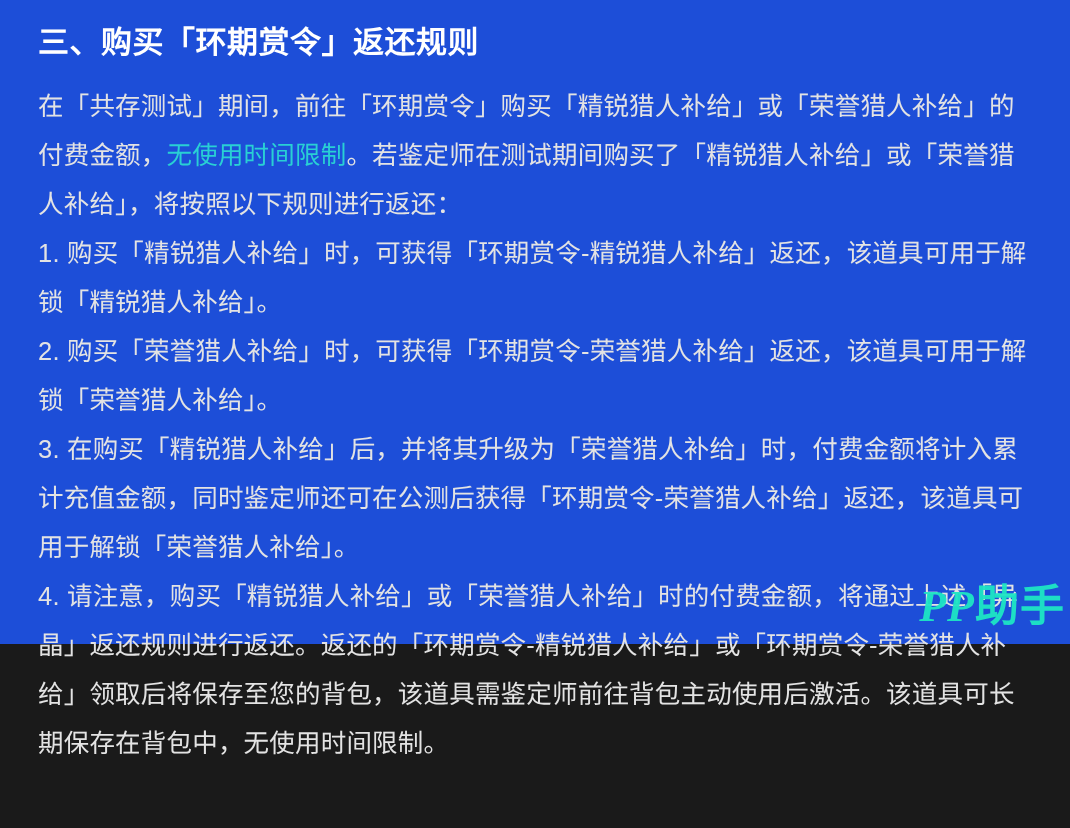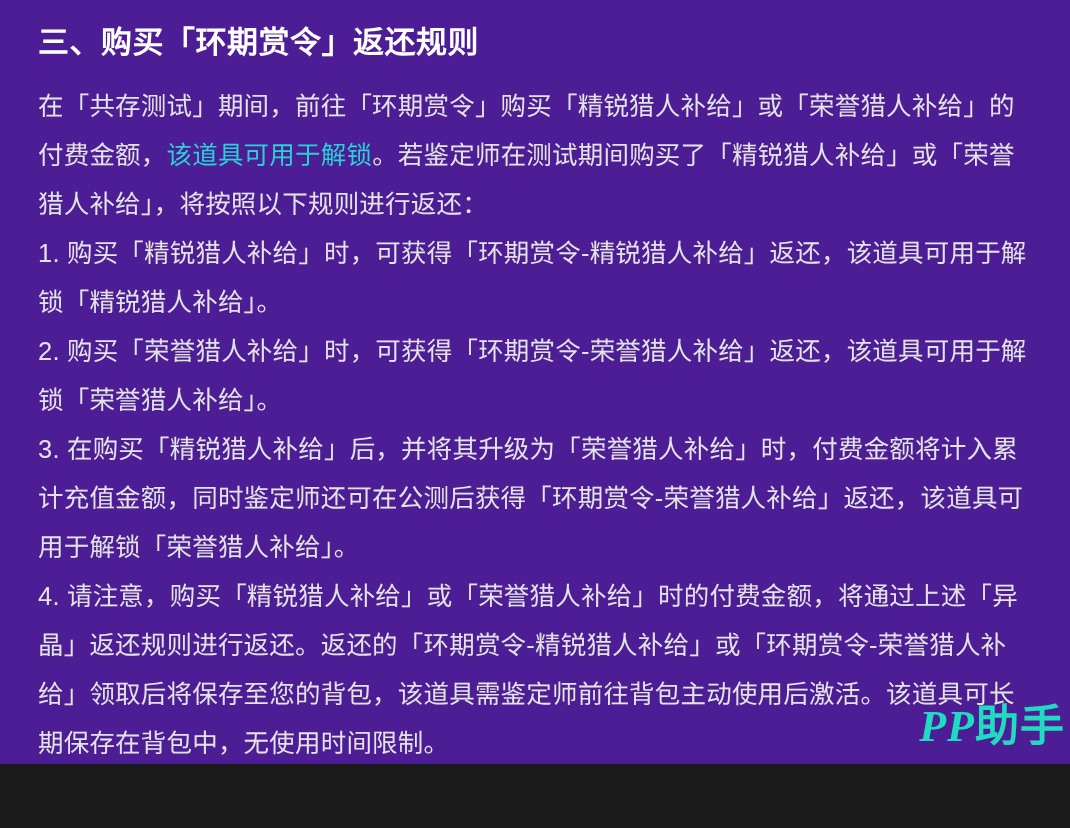--- a/index.html
+++ b/index.html
@@ -10,22 +10,22 @@
   body {
     width: 1070px;
     height: 828px;
     overflow: hidden;
     font-family: "Liberation Sans", "DejaVu Sans", sans-serif;
     color: #e8e8e8;
   }
   .page {
     position: relative;
     width: 1070px;
-    height: 764px;
-    background: #4c1d95;
+    height: 644px;
+    background: #1d4ed8;
     box-sizing: border-box;
     padding: 22px 30px 0 38px;
   }
   .section-title {
     font-size: 31px;
     font-weight: bold;
     color: #ffffff;
     letter-spacing: 0.5px;
     line-height: 1.35;
     margin: 0 0 18px 0;
@@ -62,21 +62,21 @@
   }
 </style>
 </head>
 <body>
 
 <div class="page">
 
   <h1 class="section-title">三、购买「环期赏令」返还规则</h1>
 
   <div class="body-block">
-    <p class="para"><span>在「共存测试」期间，前往「环期赏令」购买「精锐猎人补给」或「荣誉猎人补给」的付费金额，</span><span class="hl">该道具可用于解锁</span><span>。若鉴定师在测试期间购买了「精锐猎人补给」或「荣誉猎人补给」，将按照以下规则进行返还：</span></p>
+    <p class="para"><span>在「共存测试」期间，前往「环期赏令」购买「精锐猎人补给」或「荣誉猎人补给」的付费金额，</span><span class="hl">无使用时间限制</span><span>。若鉴定师在测试期间购买了「精锐猎人补给」或「荣誉猎人补给」，将按照以下规则进行返还：</span></p>
 
     <p class="para">1. 购买「精锐猎人补给」时，可获得「环期赏令-精锐猎人补给」返还，该道具可用于解锁「精锐猎人补给」。</p>
 
     <p class="para">2. 购买「荣誉猎人补给」时，可获得「环期赏令-荣誉猎人补给」返还，该道具可用于解锁「荣誉猎人补给」。</p>
 
     <p class="para">3. 在购买「精锐猎人补给」后，并将其升级为「荣誉猎人补给」时，付费金额将计入累计充值金额，同时鉴定师还可在公测后获得「环期赏令-荣誉猎人补给」返还，该道具可用于解锁「荣誉猎人补给」。</p>
 
     <p class="para">4. 请注意，购买「精锐猎人补给」或「荣誉猎人补给」时的付费金额，将通过上述「异晶」返还规则进行返还。返还的「环期赏令-精锐猎人补给」或「环期赏令-荣誉猎人补给」领取后将保存至您的背包，该道具需鉴定师前往背包主动使用后激活。该道具可长期保存在背包中，无使用时间限制。</p>
   </div>
 

